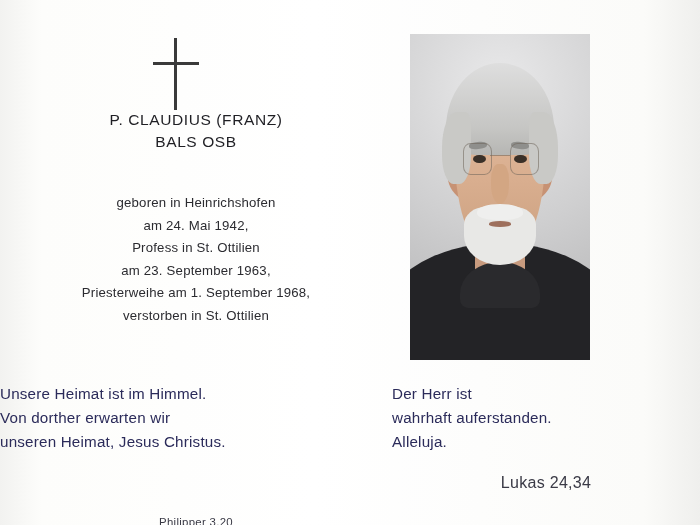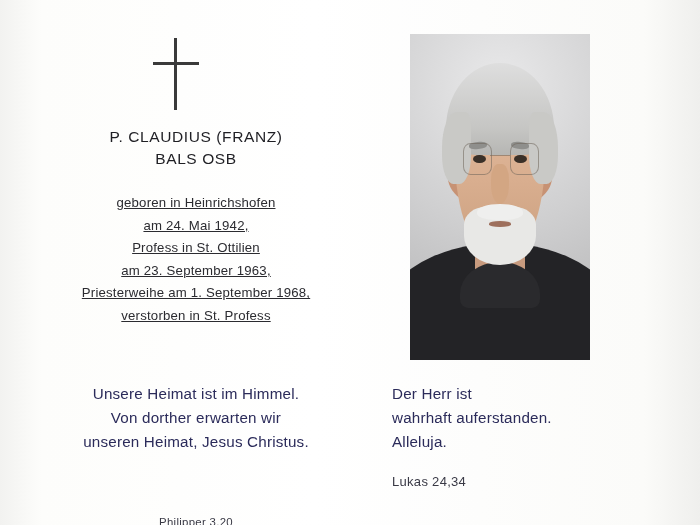--- a/index.html
+++ b/index.html
@@ -63,21 +63,21 @@
     position: absolute;
     left: 5px;
     top: 24px;
     width: 46px;
     height: 3px;
     background: #3a3a3a;
   }
   .name-block {
     position: absolute;
     left: 0;
-    top: 126px;
+    top: 109px;
     width: 392px;
     text-align: center;
     color: #1f1f24;
     font-size: 15.5px;
     line-height: 22px;
     letter-spacing: 0.6px;
   }
   .name-block .ln {
     display: block;
   }
@@ -87,28 +87,27 @@
     top: 192px;
     width: 392px;
     text-align: center;
     color: #2b2b30;
     font-size: 13.2px;
     line-height: 22.6px;
     letter-spacing: 0.2px;
   }
   .bio-block .ln {
     display: block;
-    text-decoration: underline;
   }
   .verse-left {
     position: absolute;
     left: 0;
     top: 382px;
     width: 392px;
-    text-align: center;
+    text-align: left;
     color: #2b2b5a;
     font-size: 15.2px;
     line-height: 24px;
     letter-spacing: 0.2px;
   }
   .verse-left .ln {
     display: block;
   }
   .ref-left {
     position: absolute;
@@ -294,23 +293,23 @@
     letter-spacing: 0.2px;
   }
   .verse-right .ln {
     display: block;
   }
   .ref-right {
     position: absolute;
     left: 0;
     top: 474px;
     width: 308px;
-    text-align: left;
+    text-align: center;
     color: #3a3a46;
-    font-size: 13px;
+    font-size: 16px;
     letter-spacing: 0.3px;
   }
 </style>
 </head>
 <body>
 
 <div class="card">
 
   <div class="left-panel">
 
@@ -323,21 +322,21 @@
       <span class="ln">P. CLAUDIUS (FRANZ)</span>
       <span class="ln">BALS OSB</span>
     </div>
 
     <div class="bio-block">
       <span class="ln">geboren in Heinrichshofen</span>
       <span class="ln">am 24. Mai 1942,</span>
       <span class="ln">Profess in St. Ottilien</span>
       <span class="ln">am 23. September 1963,</span>
       <span class="ln">Priesterweihe am 1. September 1968,</span>
-      <span class="ln">verstorben in St. Profess</span>
+      <span class="ln">verstorben in St. Ottilien</span>
     </div>
 
     <div class="verse-left">
       <span class="ln">Unsere Heimat ist im Himmel.</span>
       <span class="ln">Von dorther erwarten wir</span>
       <span class="ln">unseren Heimat, Jesus Christus.</span>
     </div>
 
     <div class="ref-left">Philipper 3,20</div>
 

